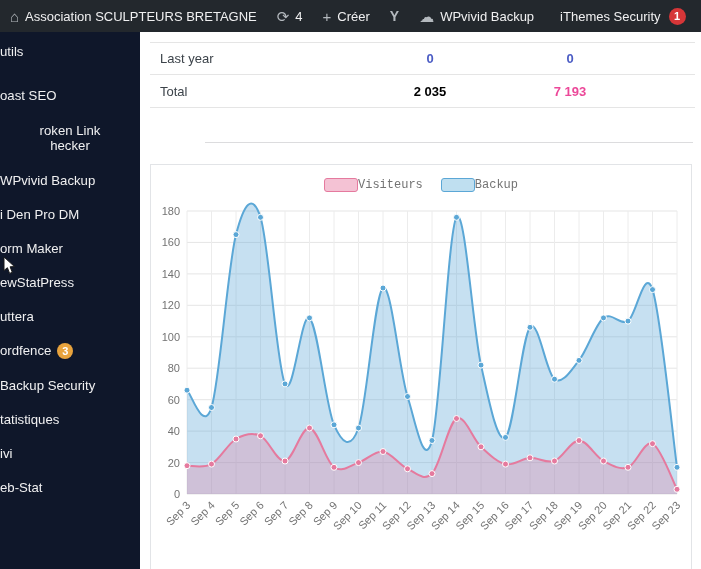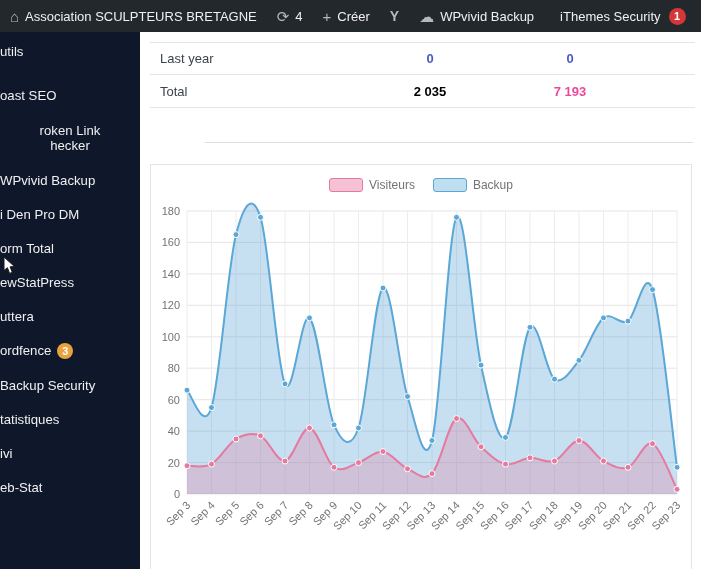--- a/index.html
+++ b/index.html
@@ -46,21 +46,21 @@
   .stat-row.first{border-top:1px solid #e5e5e5;}
   .row-label{width:195px;padding-left:10px;}
   .row-col{width:150px;text-align:center;font-weight:bold;}
   .row-col.c2{width:130px;}
   .content hr{margin:34px 8px 0 65px;border:0;border-top:1px solid #dcdcde;}
   .chart-box{
     margin:21px 0 0 10px;width:540px;height:420px;
     border:1px solid #e2e4e7;box-sizing:content-box;background:#fff;
   }
   .chart-legend{display:flex;justify-content:center;align-items:center;gap:18px;padding-top:12px;height:16px;}
-  .legend-item{display:flex;align-items:flex-start;gap:6px;}
+  .legend-item{display:flex;align-items:flex-start;font-family:Liberation Mono, monospace;}
   .legend-swatch{display:inline-block;width:34px;height:14px;border-radius:3px;border:1px solid;box-sizing:border-box;}
   .legend-label{font-size:12px;color:#737373;}
   .chart-svg-wrap{margin-top:6px;}
   .tick{font-size:11px;fill:#737373;font-family:"Liberation Sans",sans-serif;}
 </style>
 </head>
 <body>
 
 <div class="admin-bar">
   <div class="ab-item">
@@ -101,21 +101,21 @@
     <span class="menu-label">roken Link
 hecker</span>
   </div>
   <div class="menu-item">
     <span class="menu-label">WPvivid Backup</span>
   </div>
   <div class="menu-item">
     <span class="menu-label">i Den Pro DM</span>
   </div>
   <div class="menu-item">
-    <span class="menu-label">orm Total</span>
+    <span class="menu-label">orm Maker</span>
   </div>
   <div class="menu-item">
     <span class="menu-label">ewStatPress</span>
   </div>
   <div class="menu-item">
     <span class="menu-label">uttera</span>
   </div>
   <div class="menu-item">
     <span class="menu-label">ordfence</span><span class="menu-badge" style="background-color: rgb(232, 163, 61);">3</span>
   </div>

